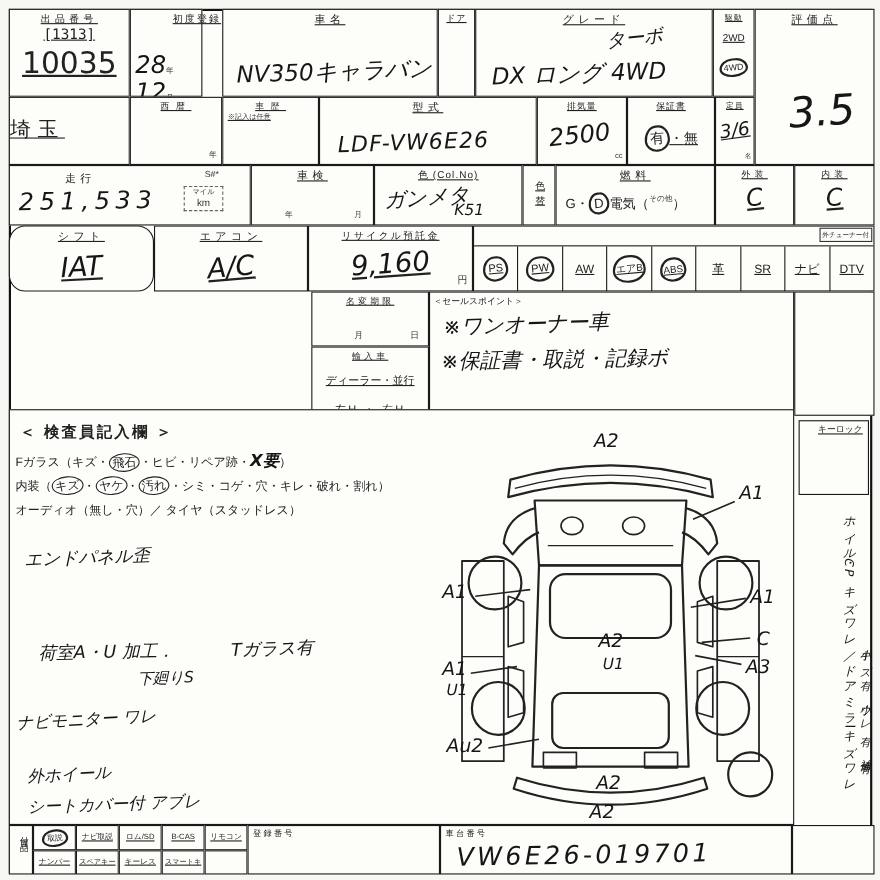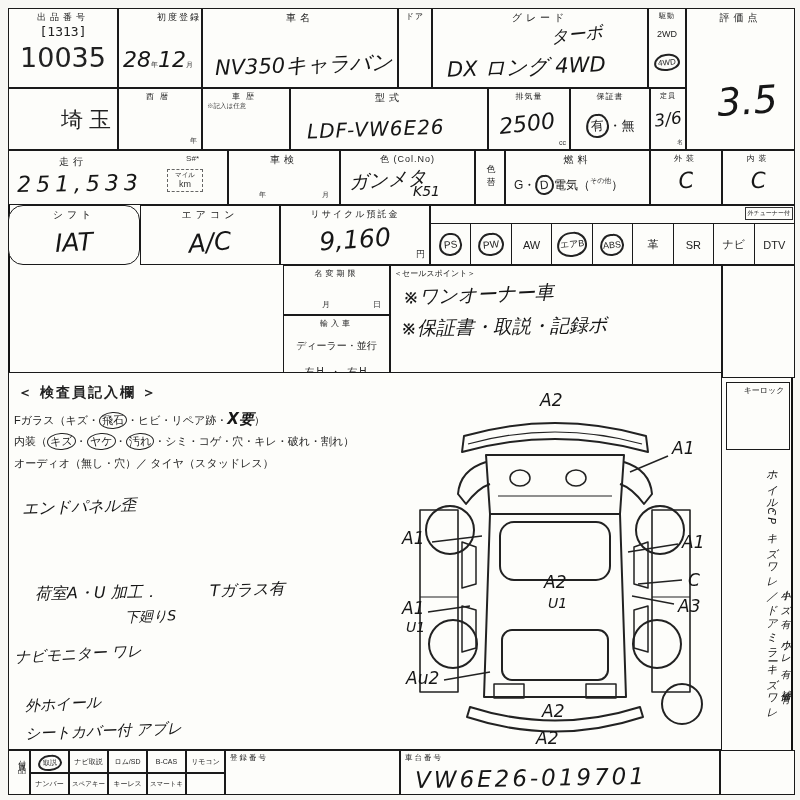--- a/index.html
+++ b/index.html
@@ -1,18 +1,18 @@
 <!DOCTYPE html>
 <html><head>
 <meta charset="utf-8">
 <style>
   html,body{margin:0;padding:0;}
   .page{position:relative;width:800px;height:800px;background:#f7f7f4;font-family:"Liberation Sans",sans-serif;color:#222;overflow:hidden;}
   .sheet{position:absolute;left:8px;top:8px;width:785px;height:786px;border:2px solid #111;background:#fdfdfa;box-sizing:border-box;}
-  .cell{position:absolute;border:1px solid #1a1a1a;box-sizing:border-box;background:#fdfdfa;}
+  .cell{position:absolute;border:1px solid #1a1a1a;box-sizing:border-box;background:#fdfdfa;text-decoration:underline;}
   .hdr{display:block;text-align:center;font-size:10px;letter-spacing:4px;color:#222;padding-top:2px;white-space:nowrap;}
   .hdr-s{font-size:8px;letter-spacing:1px;}
   .hw{font-family:"DejaVu Sans",sans-serif;font-style:italic;color:#161616;white-space:nowrap;}
   .hw-circle{display:inline-block;border:2px solid #222;border-radius:50% 45% 55% 50%/60% 55% 50% 45%;padding:0 4px;transform:rotate(-5deg);}
   .abs{position:absolute;}
   .tiny{font-size:7px;color:#333;}
   .unitbox{position:absolute;border:1px dashed #666;font-size:8px;text-align:center;line-height:1.2;padding:1px 2px;color:#333;}
   .eqcell{flex:1;border-left:1px solid #1a1a1a;display:flex;align-items:center;justify-content:center;font-size:11px;}
   .eqcell:first-child{border-left:none;}
   .vtext{writing-mode:vertical-rl;text-orientation:mixed;font-size:11px;letter-spacing:2px;color:#161616;font-family:"DejaVu Sans",sans-serif;font-style:italic;}
@@ -25,21 +25,21 @@
 
 <div class="page">
   <div class="sheet"></div>
 
   <div class="cell" style="left:8px;top:8px;width:110px;height:80px;">
     <span class="hdr" style="font-size:9px;">出品番号</span>
     <div style="text-align:center;font-size:13px;font-family:'DejaVu Sans Mono',monospace;">[1313]</div>
     <div style="text-align:center;font-size:27px;font-family:'DejaVu Sans',sans-serif;margin-top:3px;">10035</div>
   </div>
 
-  <div class="cell" style="left:118px;top:8px;width:84px;height:80px;padding-left:38px;">
+  <div class="cell" style="left:118px;top:8px;width:66px;height:80px;padding-left:38px;">
     <span class="hdr" style="font-size:9px;letter-spacing:2px;">初度登録</span>
     <div class="abs" style="left:4px;top:38px;">
       <span class="hw" style="font-size:22px;">28</span><span class="tiny">年</span><span class="hw" style="font-size:22px;">12</span><span class="tiny">月</span>
     </div>
   </div>
 
   <div class="cell" style="left:202px;top:8px;width:196px;height:80px;">
     <span class="hdr">車名</span>
     <div class="hw abs" style="left:12px;top:42px;font-size:21px;transform:rotate(-2deg);">NV350キャラバン</div>
   </div>
@@ -59,21 +59,21 @@
     <div style="text-align:center;font-size:9px;margin-top:8px;">2WD</div>
     <div style="text-align:center;margin-top:12px;"><span class="hw-circle" style="font-size:8px;padding:2px 2px;">4WD</span></div>
   </div>
 
   <div class="cell" style="left:686px;top:8px;width:109px;height:142px;">
     <span class="hdr">評価点</span>
     <div class="hw abs" style="left:30px;top:70px;font-size:38px;transform:rotate(-4deg);">3.5</div>
   </div>
 
   <div class="cell" style="left:8px;top:88px;width:110px;height:62px;">
-    <div style="text-align:right;font-size:22px;margin-top:16px;letter-spacing:6px;">埼玉</div>
+    <div style="text-align:left;font-size:19px;margin-top:16px;letter-spacing:6px;">埼玉</div>
   </div>
 
   <div class="cell" style="left:202px;top:88px;width:88px;height:62px;">
     <span class="hdr hdr-s" style="letter-spacing:6px;">車歴</span>
     <div class="tiny" style="padding-left:4px;font-size:6.5px;">※記入は任意</div>
   </div>
 
   <div class="cell" style="left:118px;top:88px;width:84px;height:62px;">
     <span class="hdr hdr-s" style="letter-spacing:6px;">西暦</span>
     <span class="tiny abs" style="right:4px;bottom:3px;">年</span>

